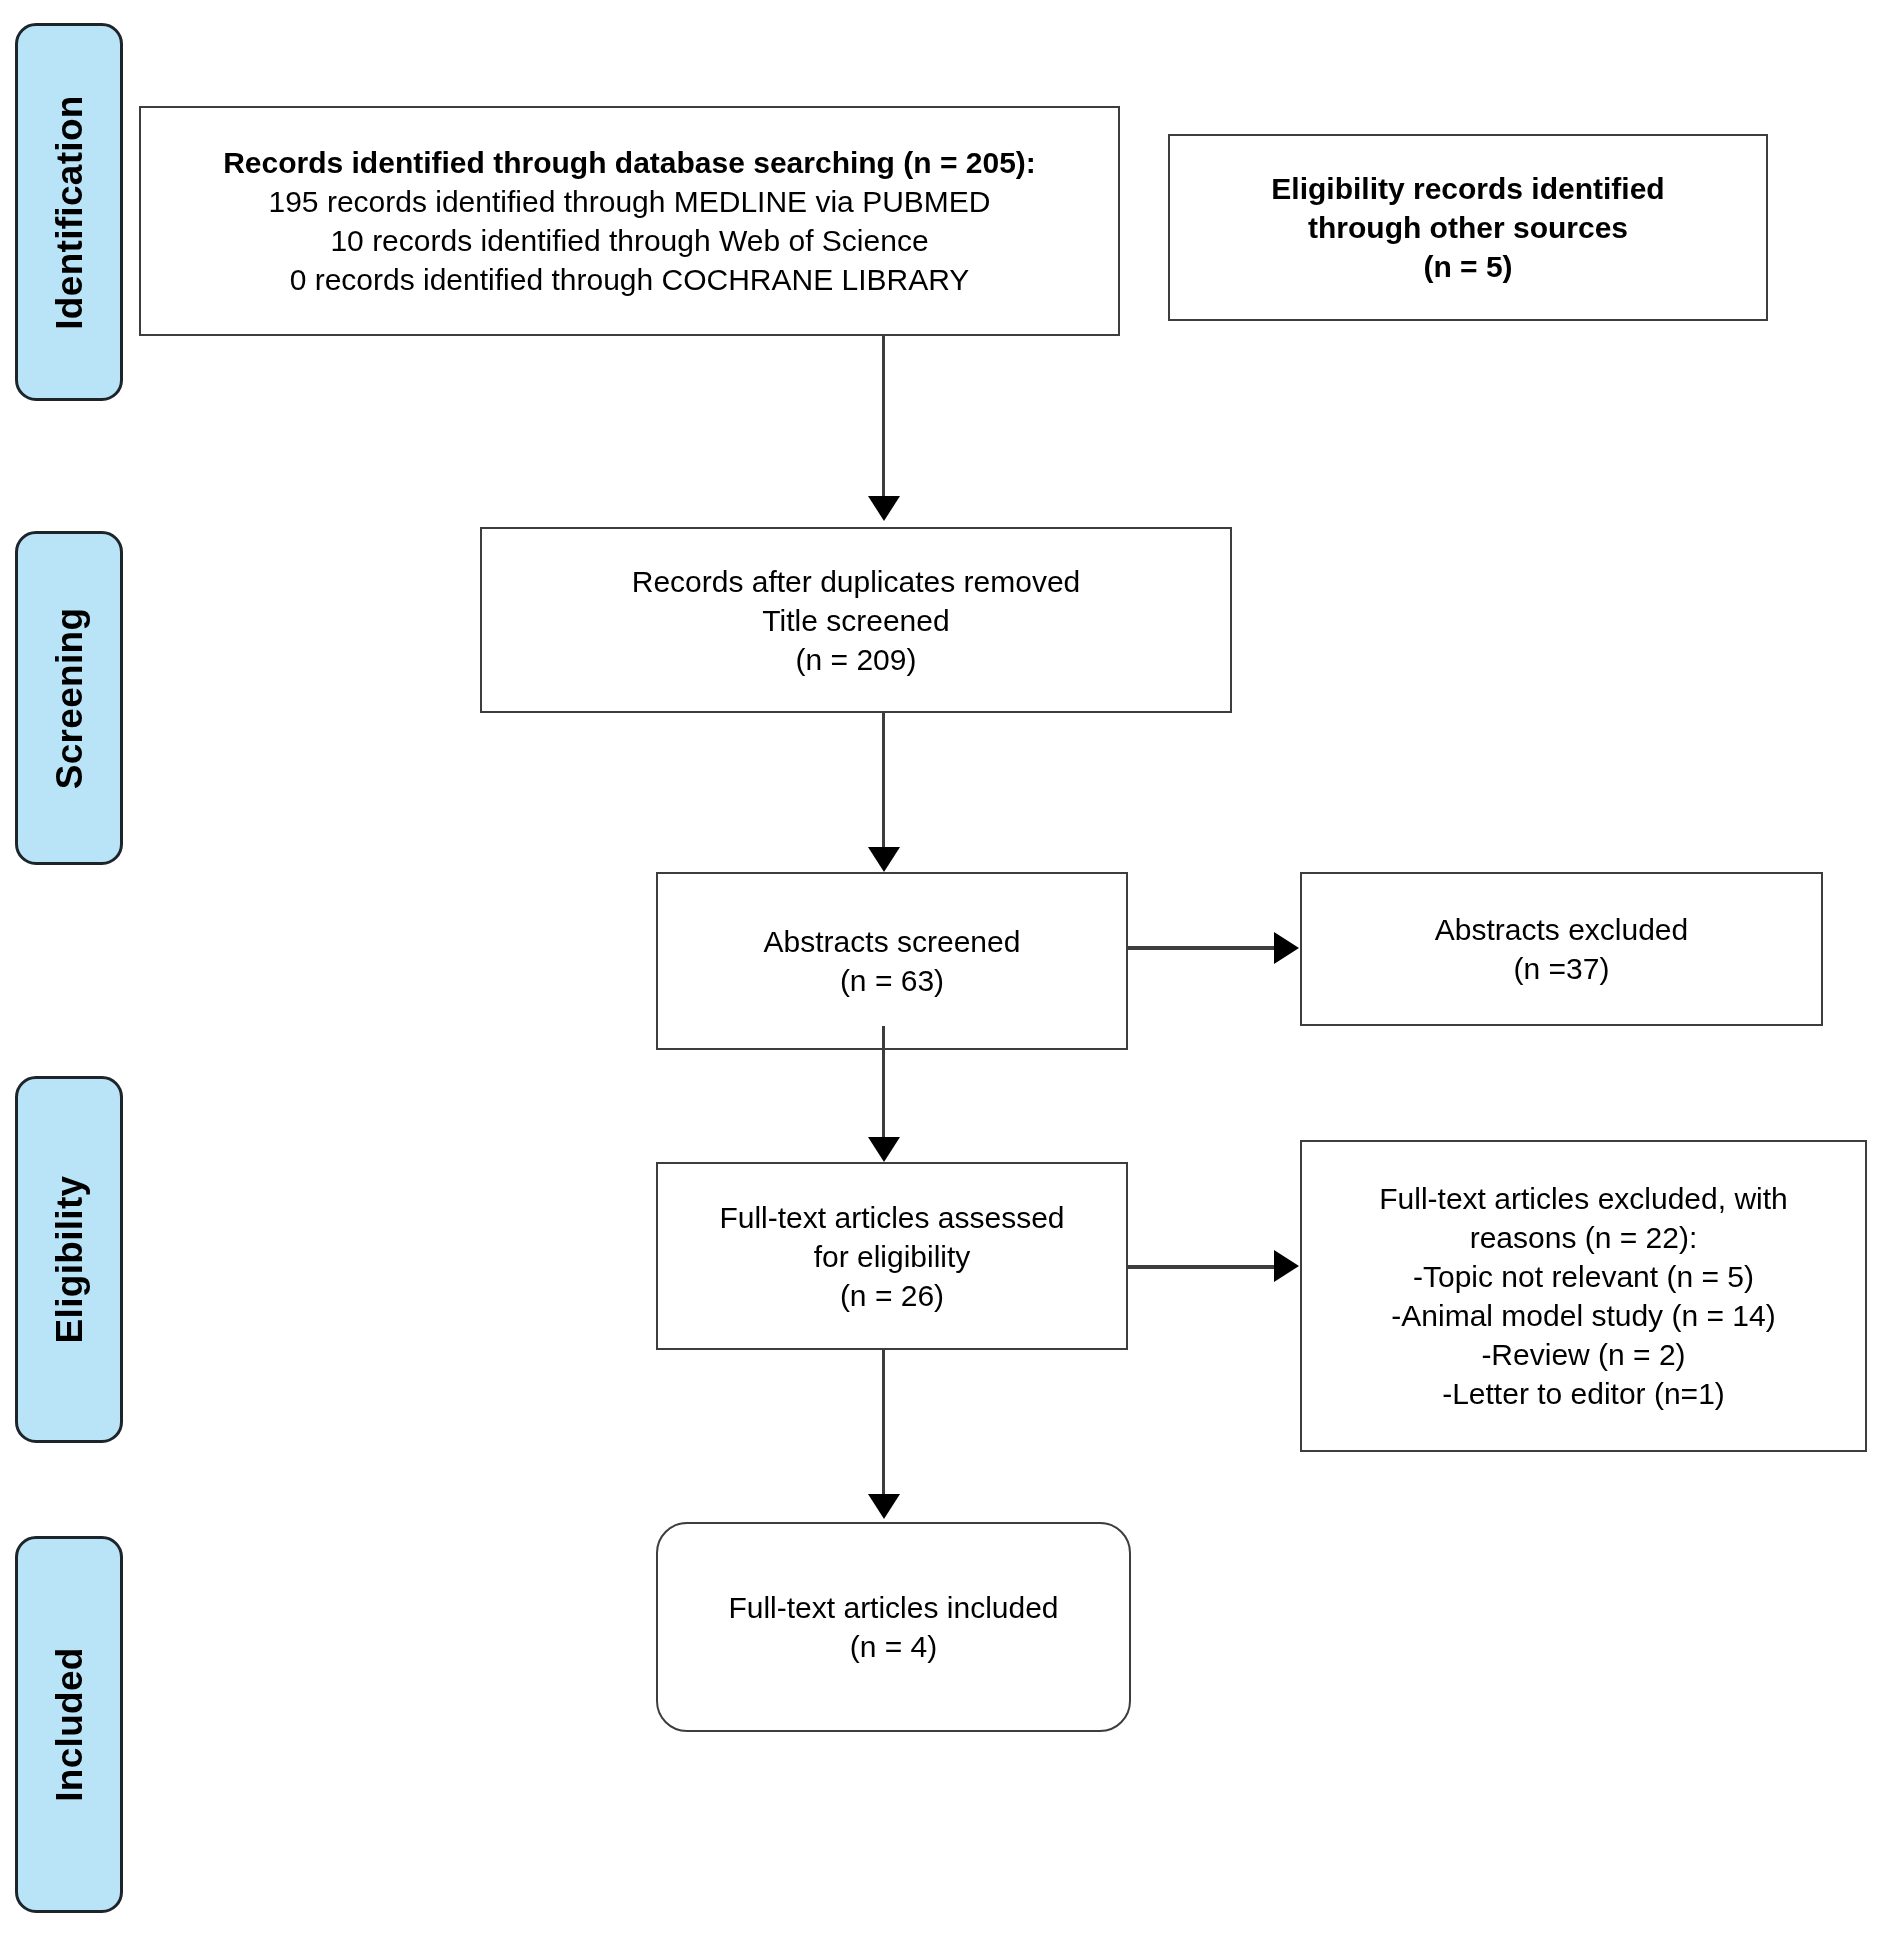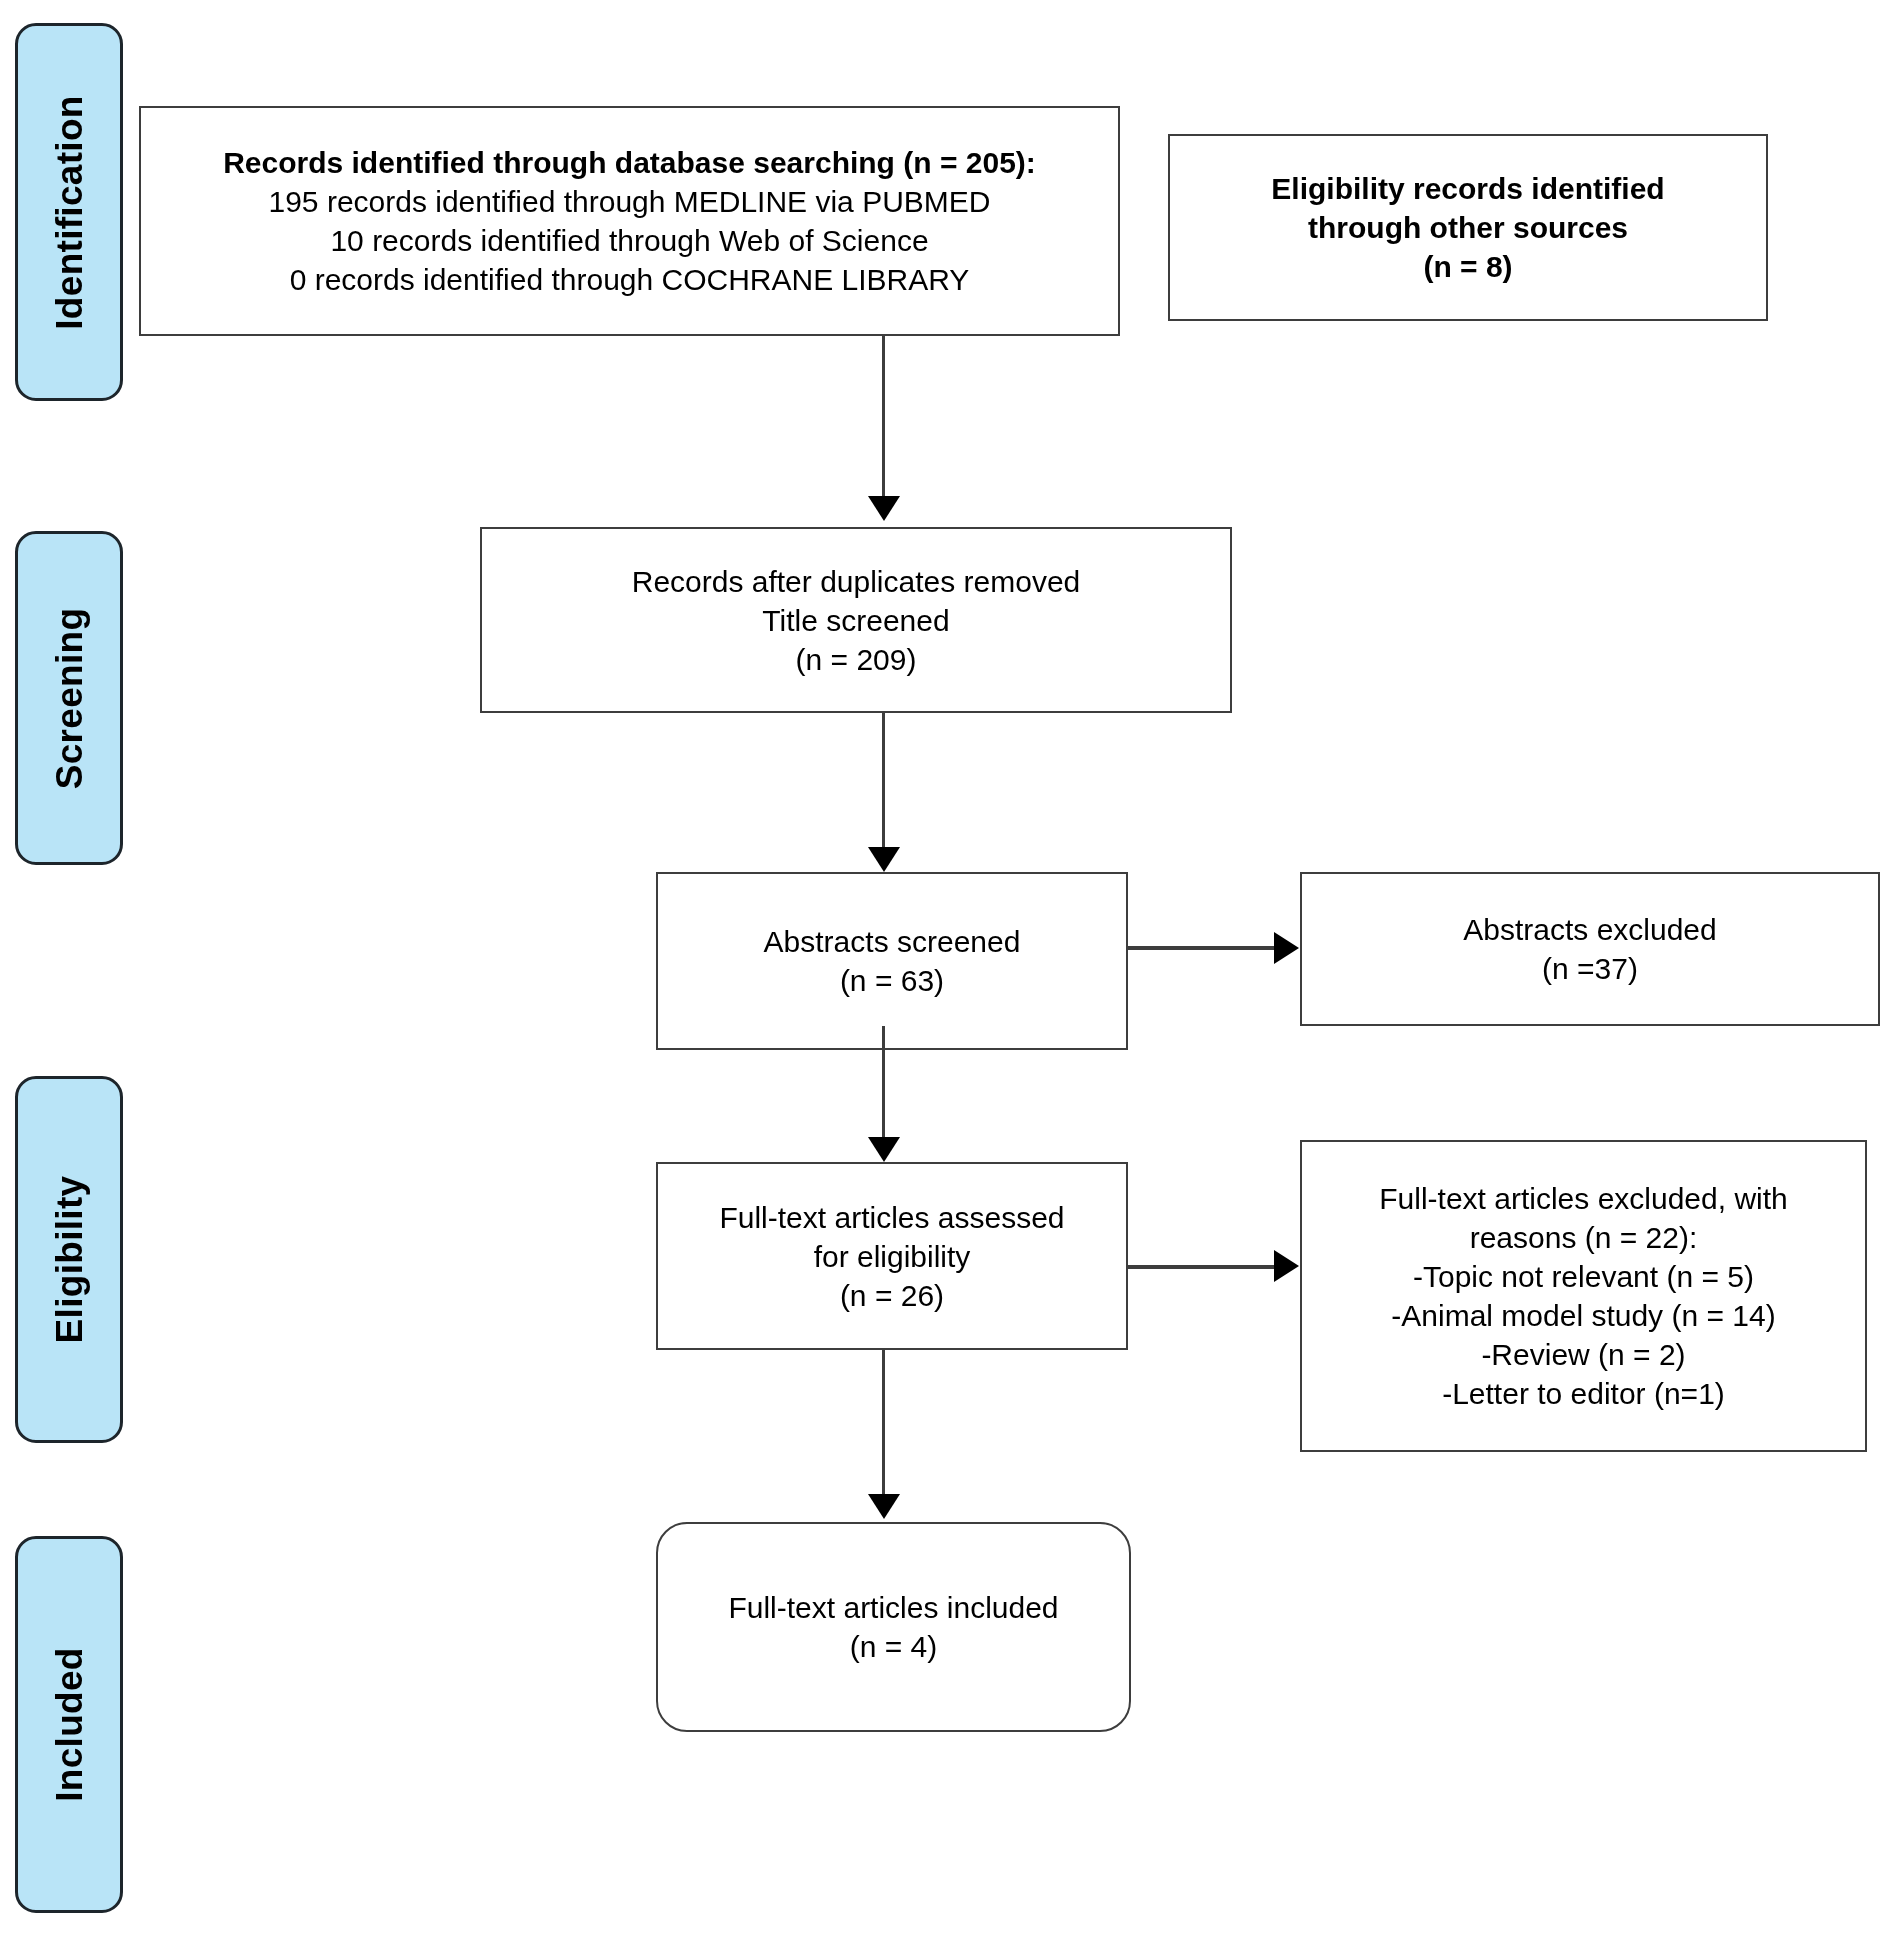--- a/index.html
+++ b/index.html
@@ -116,41 +116,41 @@
   <div class="flow-box" style="left:139px; top:106px; width:981px; height:230px;">
     <span class="line bold">Records identified through database searching (n = 205):</span>
     <span class="line">195 records identified through MEDLINE via PUBMED</span>
     <span class="line">10 records identified through Web of Science</span>
     <span class="line">0 records identified through COCHRANE LIBRARY</span>
   </div>
 
   <div class="flow-box" style="left:1168px; top:134px; width:600px; height:187px;">
     <span class="line bold">Eligibility records identified</span>
     <span class="line bold">through other sources</span>
-    <span class="line bold">(n = 8)</span>
+    <span class="line bold">(n = 5)</span>
   </div>
 
   <div class="v-line" style="left:882px; top:336px; width:3.1px; height:163px;"></div>
   <div class="arrow-down" style="left:868px; top:496px;"></div>
 
   <div class="flow-box" style="left:480px; top:527px; width:752px; height:186px;">
     <span class="line">Records after duplicates removed</span>
     <span class="line">Title screened</span>
     <span class="line">(n = 209)</span>
   </div>
 
   <div class="v-line" style="left:882px; top:713px; width:3.1px; height:137px;"></div>
   <div class="arrow-down" style="left:868px; top:847px;"></div>
 
   <div class="flow-box" style="left:656px; top:872px; width:472px; height:178px;">
     <span class="line">Abstracts screened</span>
     <span class="line">(n = 63)</span>
   </div>
 
-  <div class="flow-box" style="left:1300px; top:872px; width:580px; height:154px;">
+  <div class="flow-box" style="left:1300px; top:872px; width:523px; height:154px;">
     <span class="line">Abstracts excluded</span>
     <span class="line">(n =37)</span>
   </div>
 
   <div class="h-line" style="left:1128px; top:946px; width:148px; height:4.3px;"></div>
   <div class="arrow-right" style="left:1274px; top:932px;"></div>
 
   <div class="v-line" style="left:882px; top:1026px; width:3.1px; height:112px;"></div>
   <div class="arrow-down" style="left:868px; top:1137px;"></div>
 

